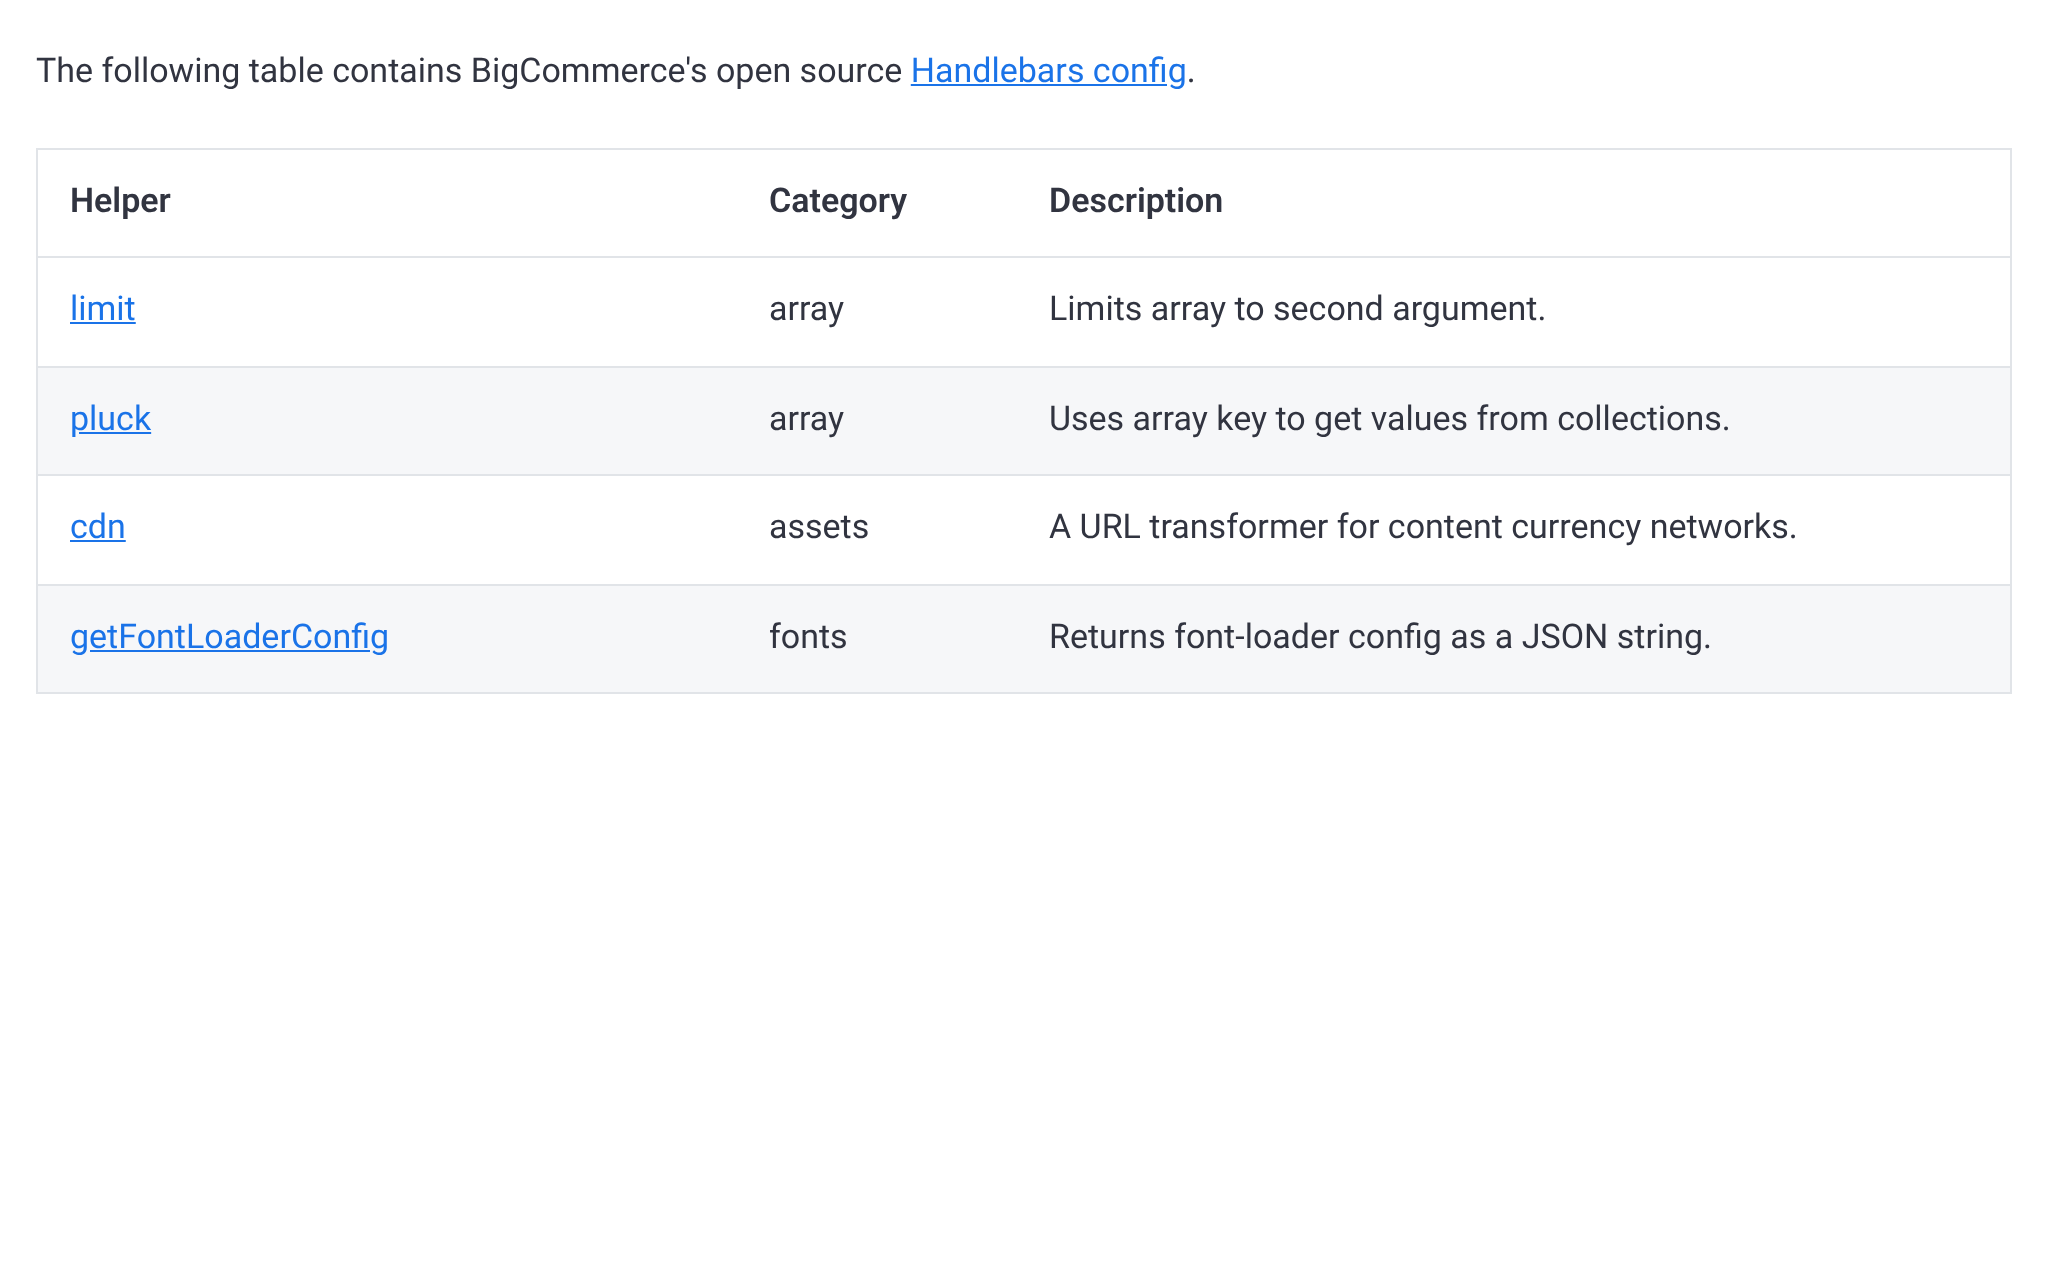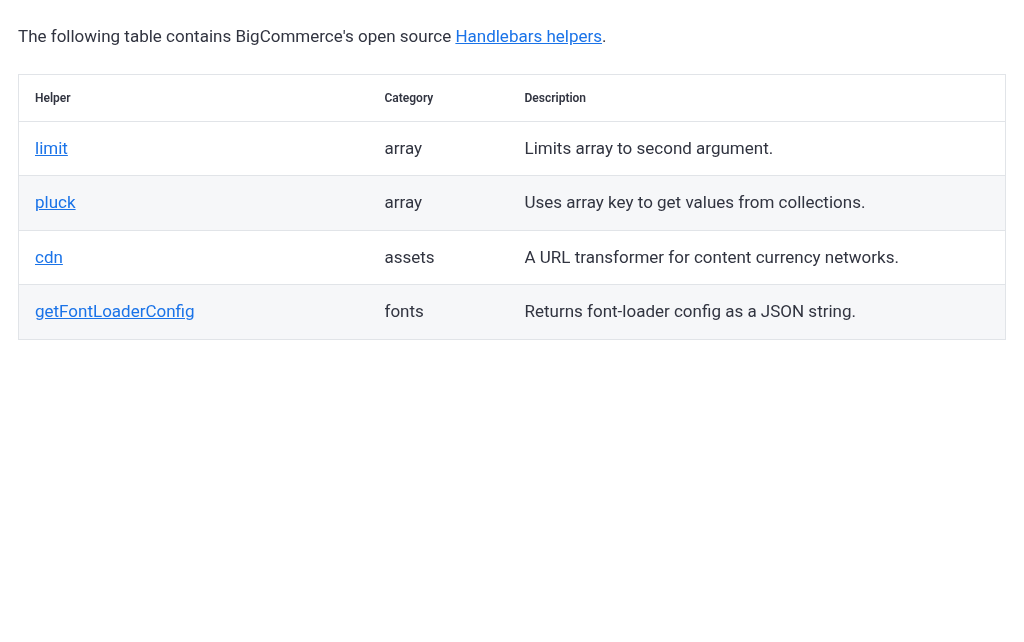--- a/index.html
+++ b/index.html
@@ -31,21 +31,21 @@
     th, td {
       text-align: left;
       padding: 14px 16px;
       border-bottom: 1px solid #e1e4e8;
       vertical-align: middle;
     }
     th {
       font-weight: 600;
       color: #313440;
       background: #ffffff;
-      font-size: 12px;
+      font-size: 17px;
     }
     td {
       color: #313440;
       margin-top: 26px;
     }
     tbody tr:nth-child(even) {
       background: #f6f7f9;
     }
     tbody tr:nth-child(odd) {
       background: #ffffff;
@@ -54,21 +54,21 @@
       width: 350px;
     }
     .col-category {
       width: 140px;
     }
   </style>
 </head>
 <body>
 
 <p class="intro">
-  <span>The following table contains BigCommerce's open source </span><a href="#">Handlebars helpers</a><span>.</span>
+  <span>The following table contains BigCommerce's open source </span><a href="#">Handlebars config</a><span>.</span>
 </p>
 
 <table>
   <thead>
     <tr>
       <th class="col-helper">Helper</th>
       <th class="col-category">Category</th>
       <th>Description</th>
     </tr>
   </thead>

